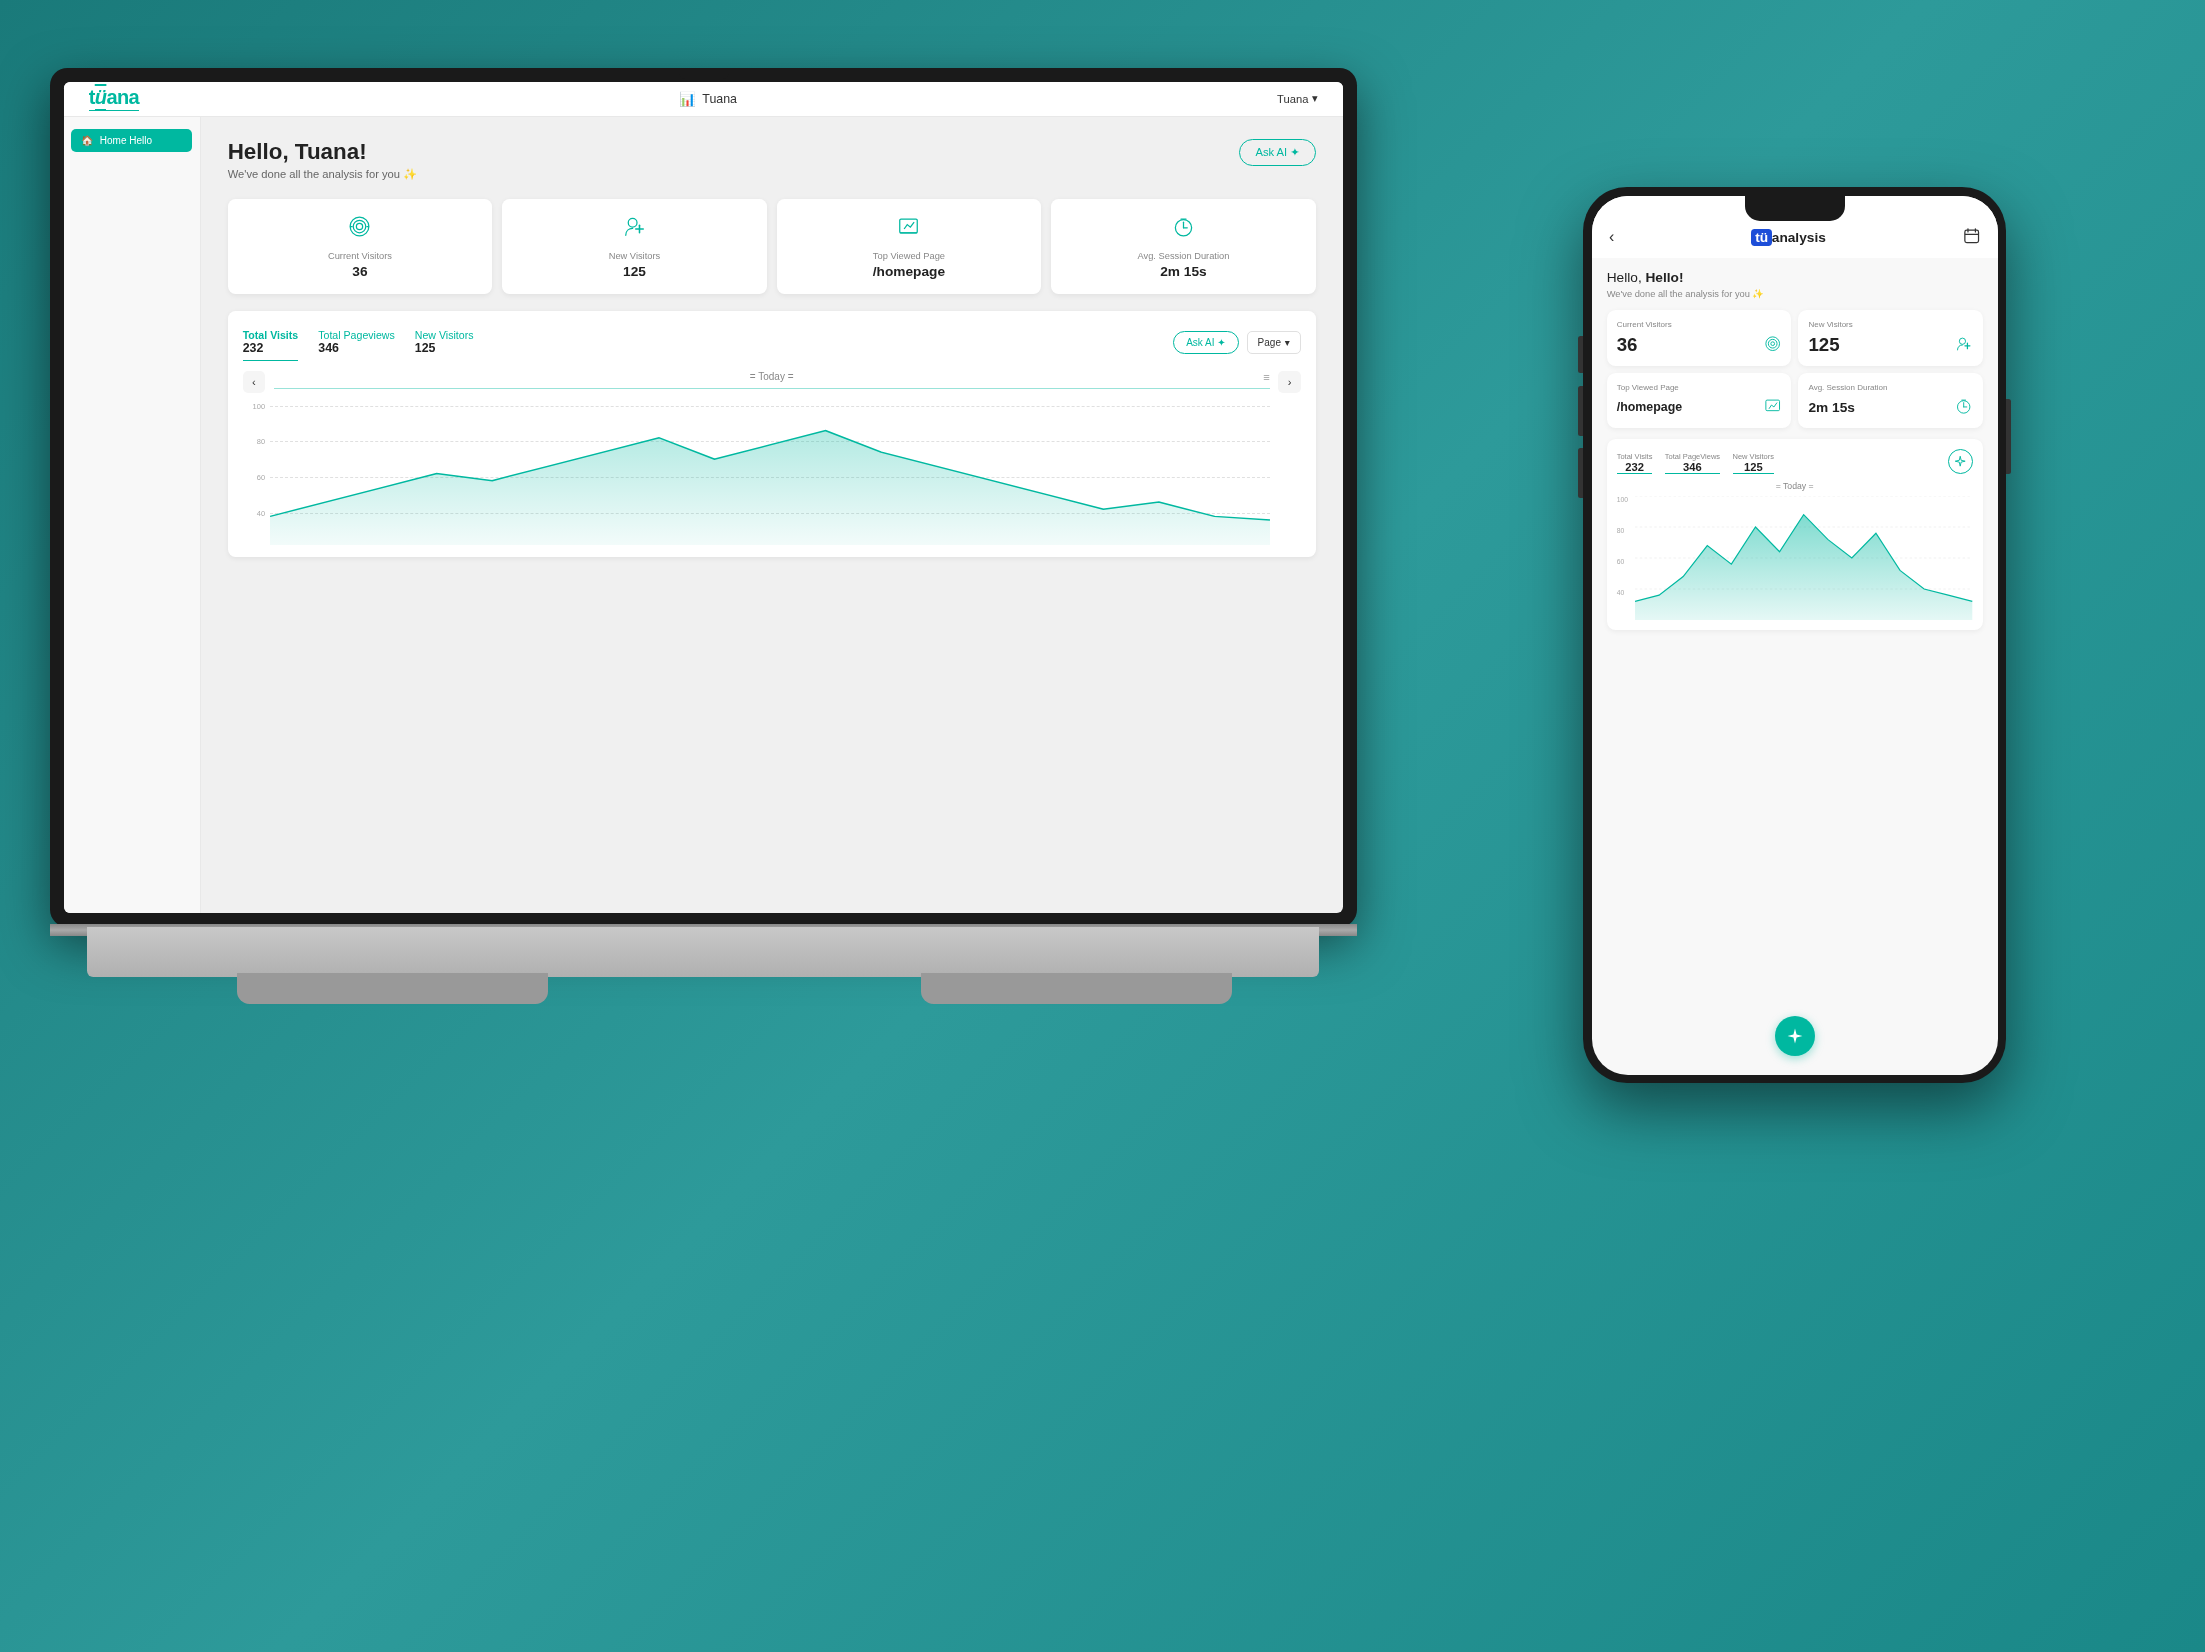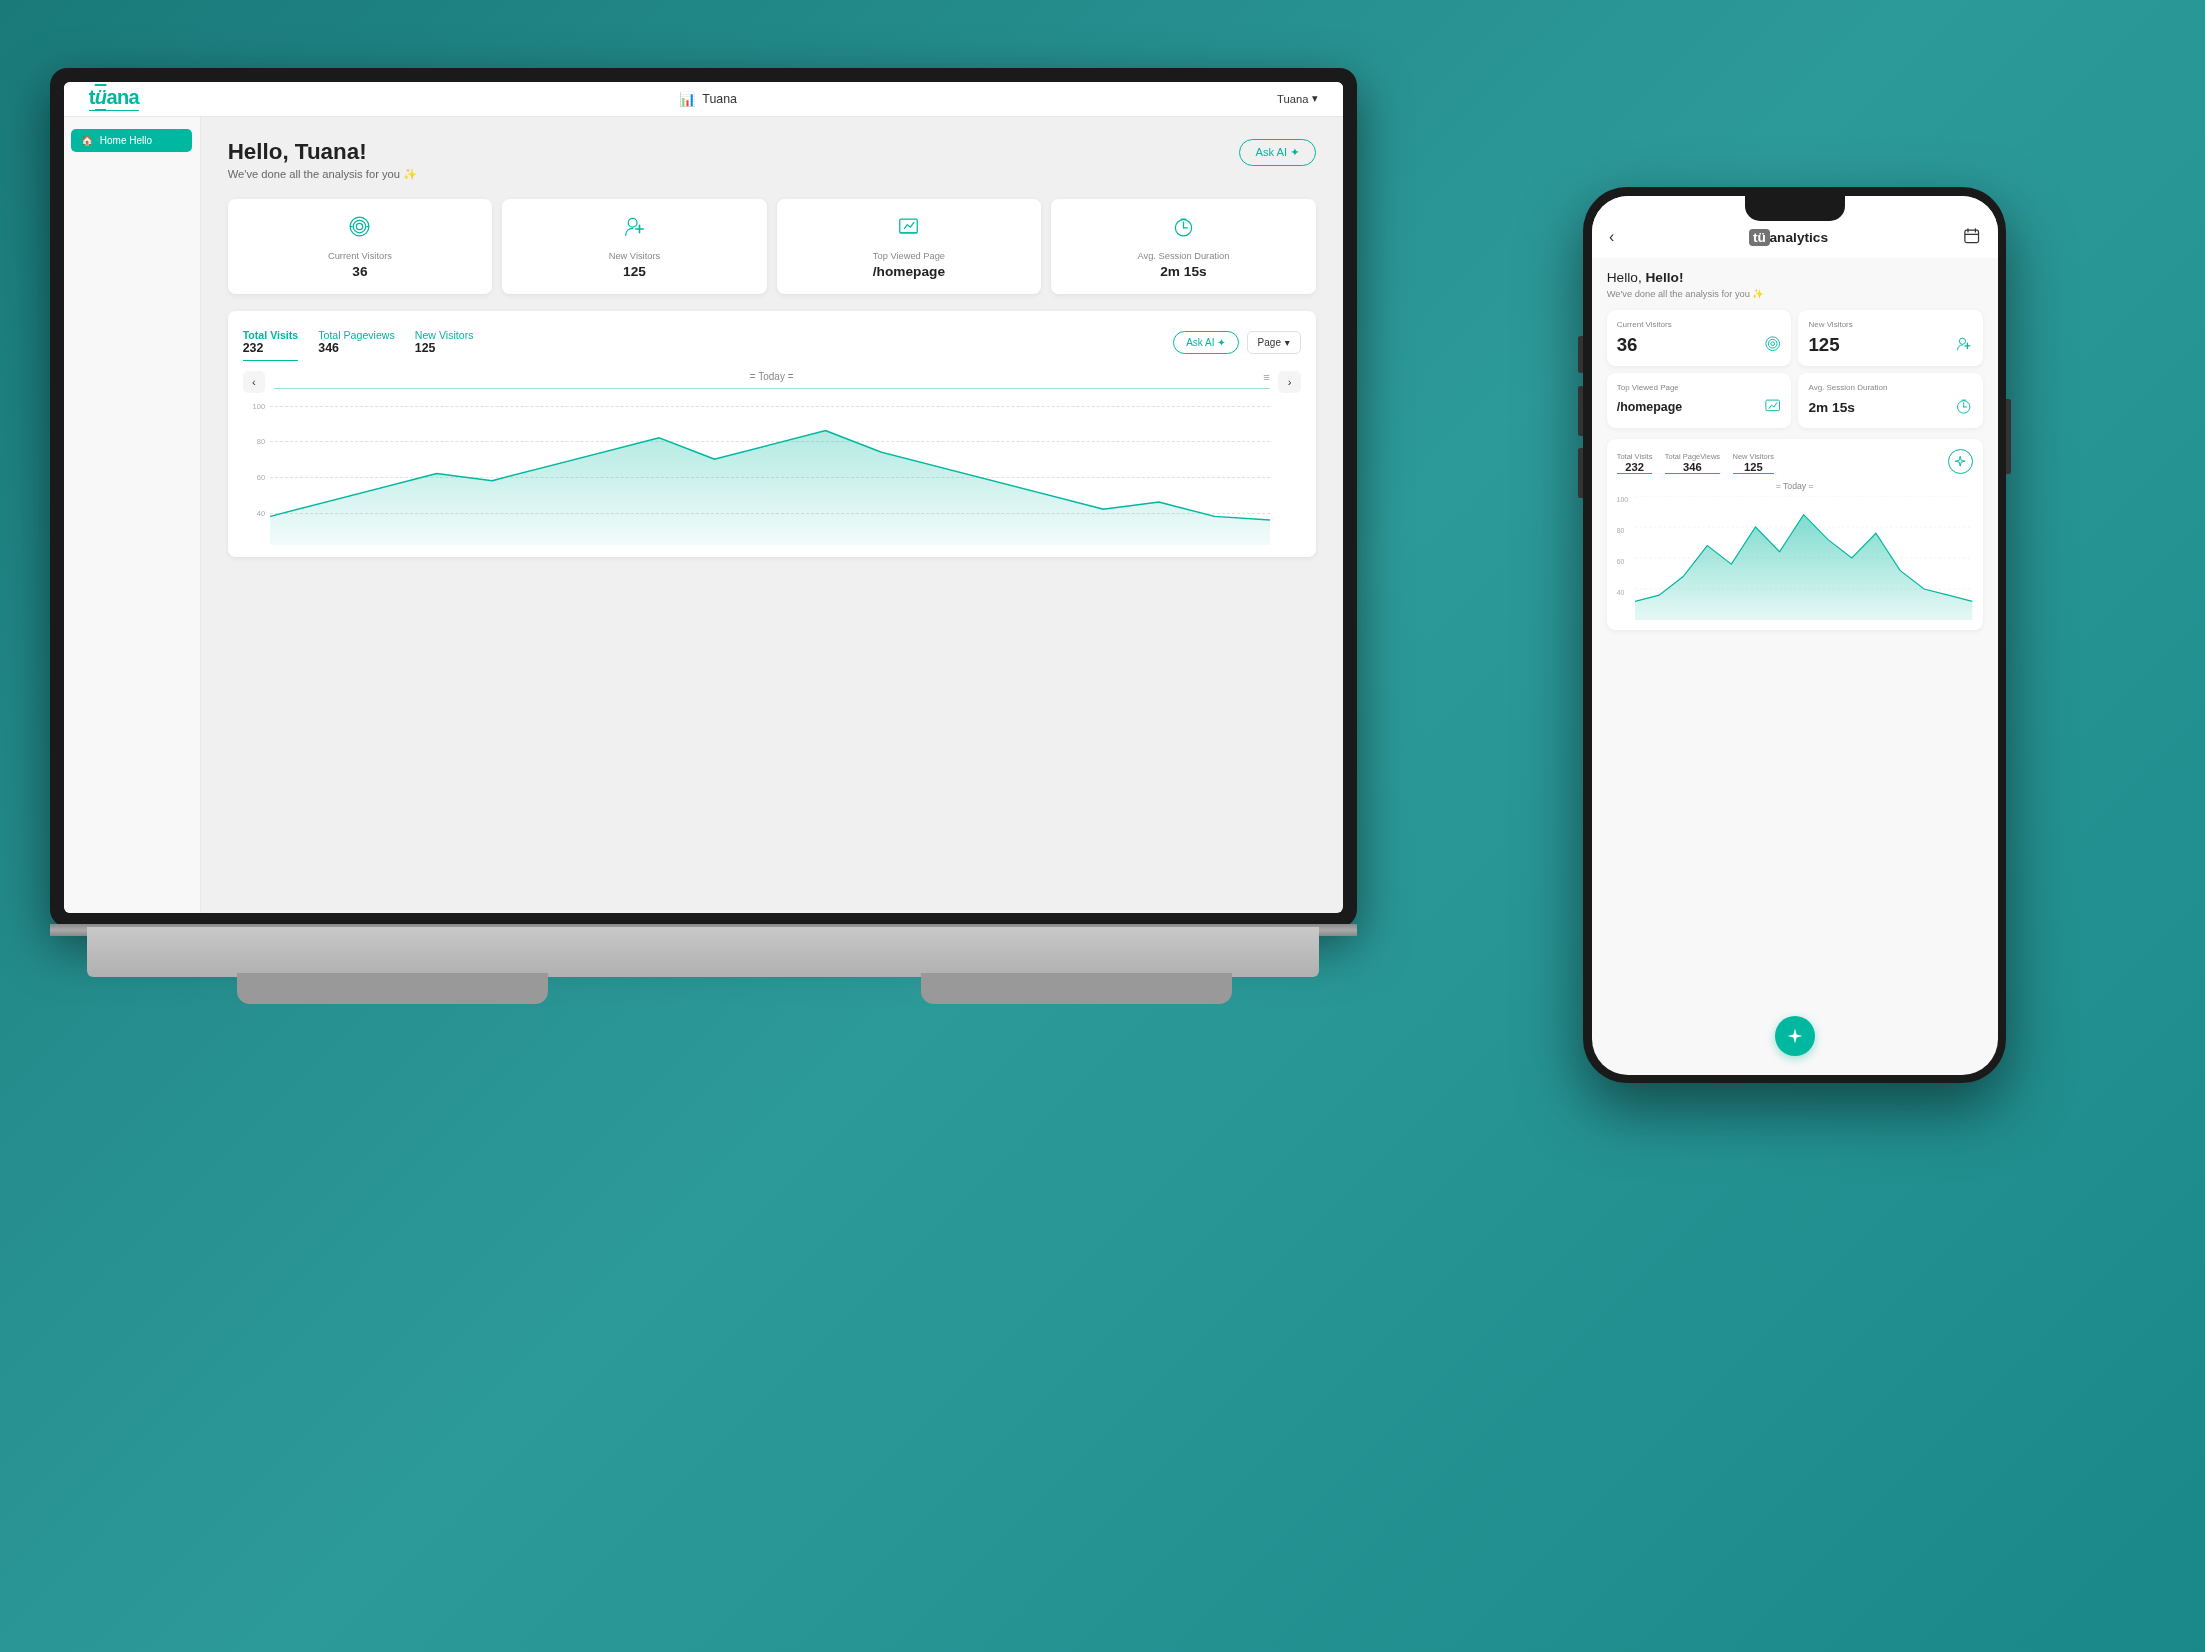--- a/index.html
+++ b/index.html
@@ -773,21 +773,21 @@
     <div class="phone-side-btn-1"></div>
     <div class="phone-side-btn-2"></div>
     <div class="phone-side-btn-3"></div>
     <div class="phone-side-btn-right"></div>
     <div class="phone-screen">
       <div class="phone-notch"></div>
 
       <div class="phone-topbar">
         <div class="phone-back-btn">‹</div>
         <div class="phone-app-logo">
-          <span style="background:#737373;color:#fff;padding:1.2px 3.7px;border-radius:3.7px;font-size:13.7px;font-weight:700;">tü</span><span style="color:#222;font-weight:700;font-size:13.7px;">analytics</span>
+          <span style="background:#1d4ed8;color:#fff;padding:1.2px 3.7px;border-radius:3.7px;font-size:13.7px;font-weight:700;">tü</span><span style="color:#222;font-weight:700;font-size:13.7px;">analysis</span>
         </div>
         <div class="phone-cal-icon">
           <svg width="17.4" height="17.4" viewBox="0 0 28 28" fill="none">
             <rect x="3" y="5" width="22" height="20" rx="3" stroke="#333" stroke-width="2" fill="none"></rect>
             <line x1="8" y1="3" x2="8" y2="8" stroke="#333" stroke-width="2" stroke-linecap="round"></line>
             <line x1="20" y1="3" x2="20" y2="8" stroke="#333" stroke-width="2" stroke-linecap="round"></line>
             <line x1="3" y1="12" x2="25" y2="12" stroke="#333" stroke-width="2"></line>
           </svg>
         </div>
       </div>

